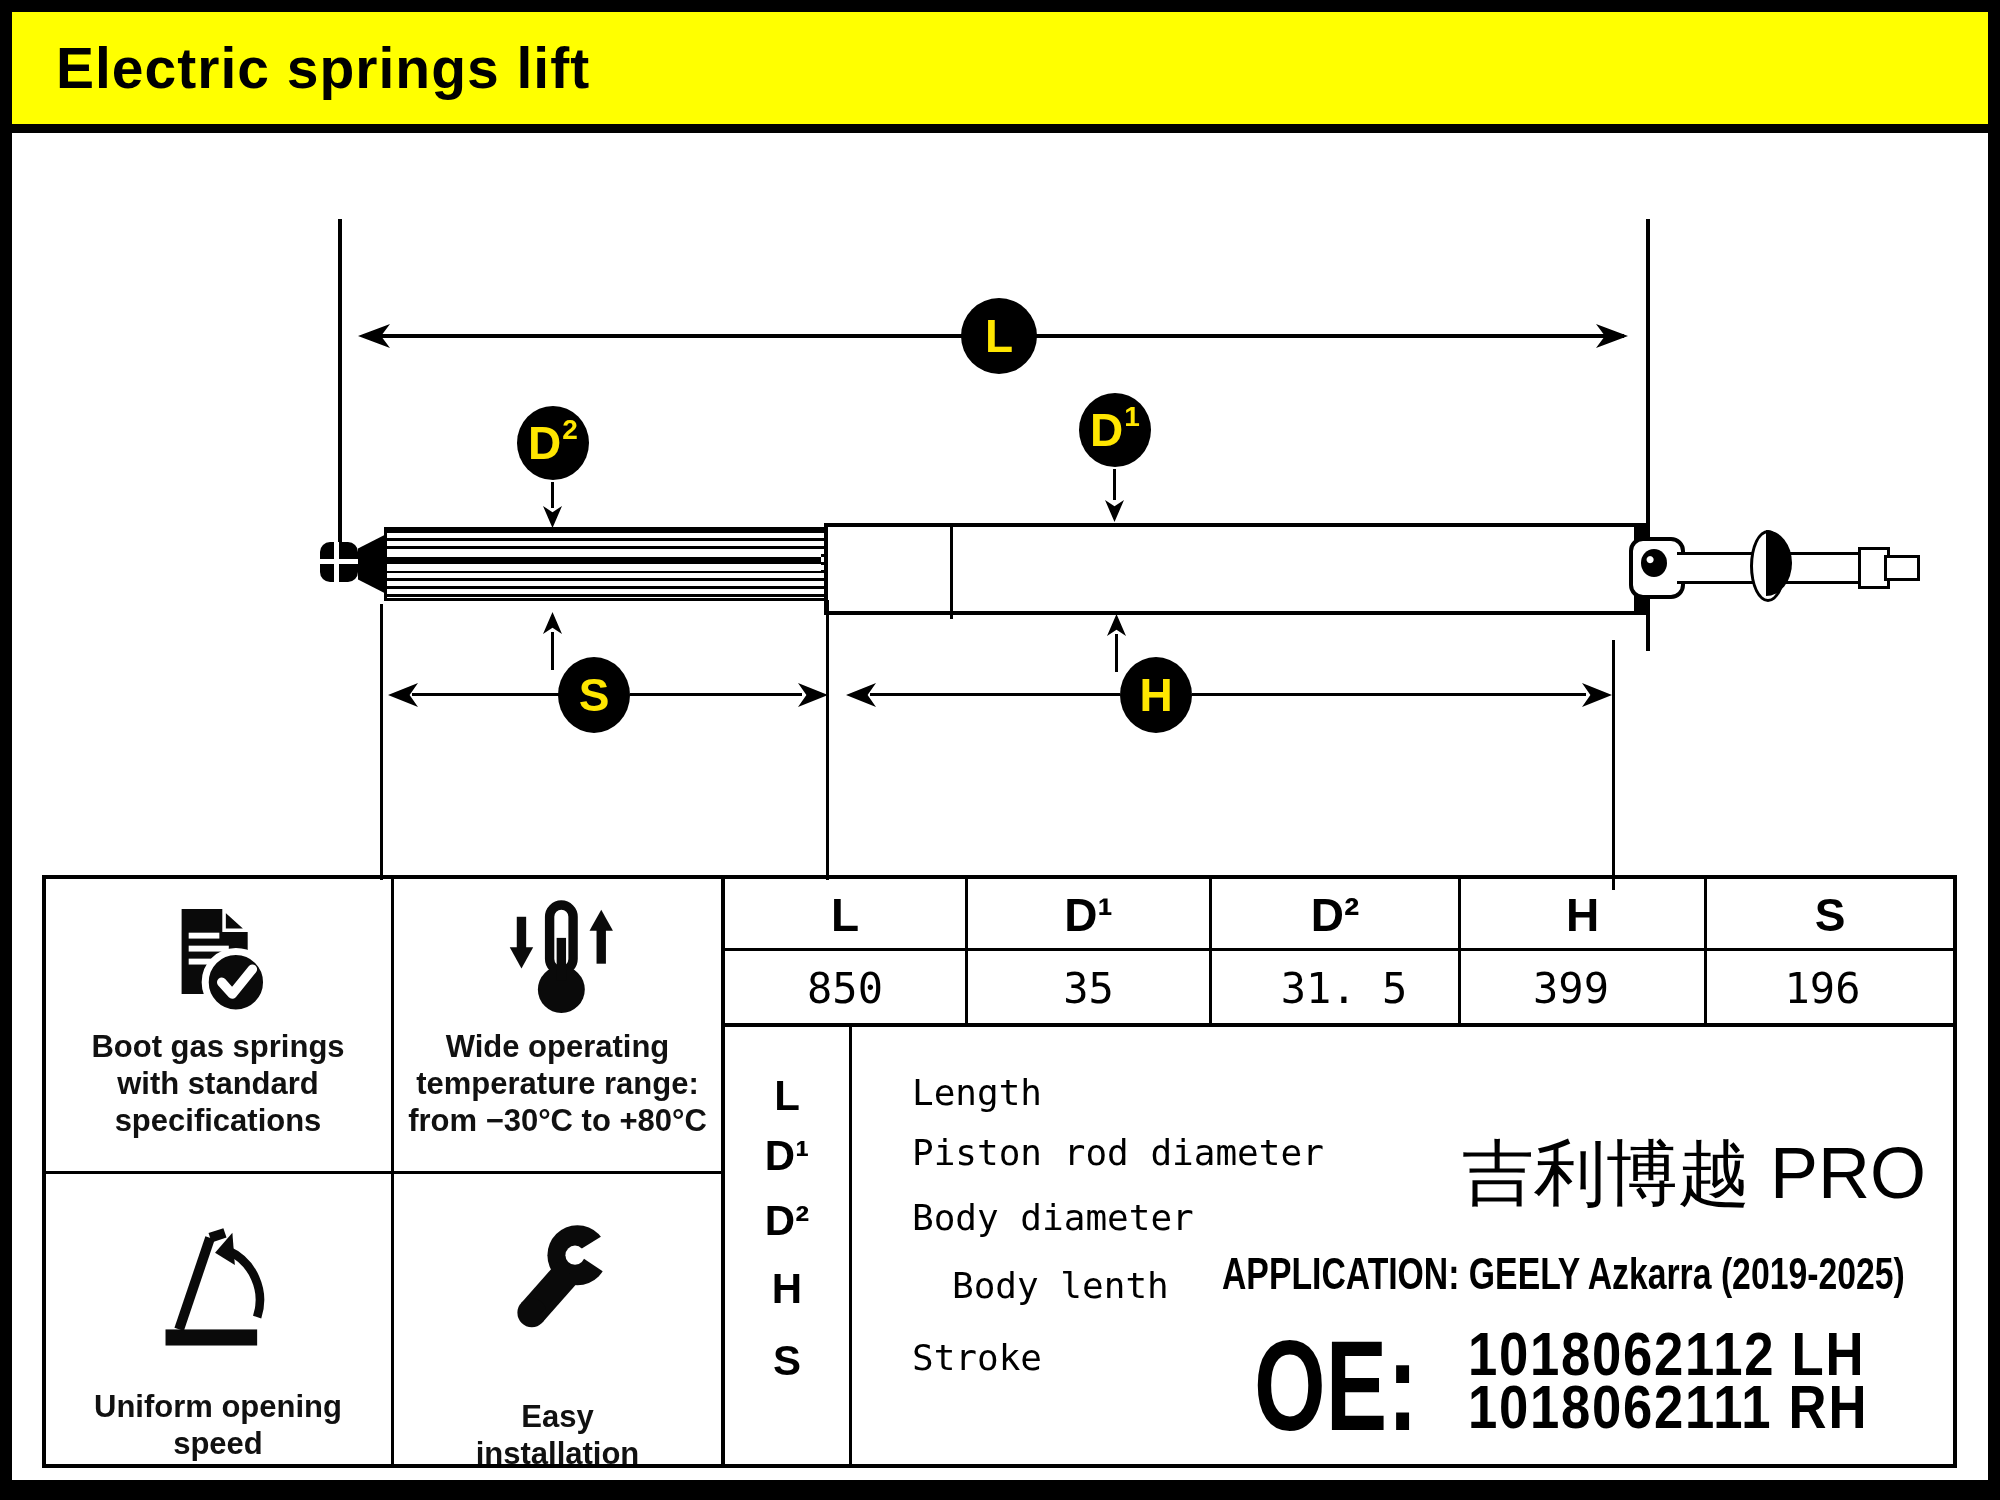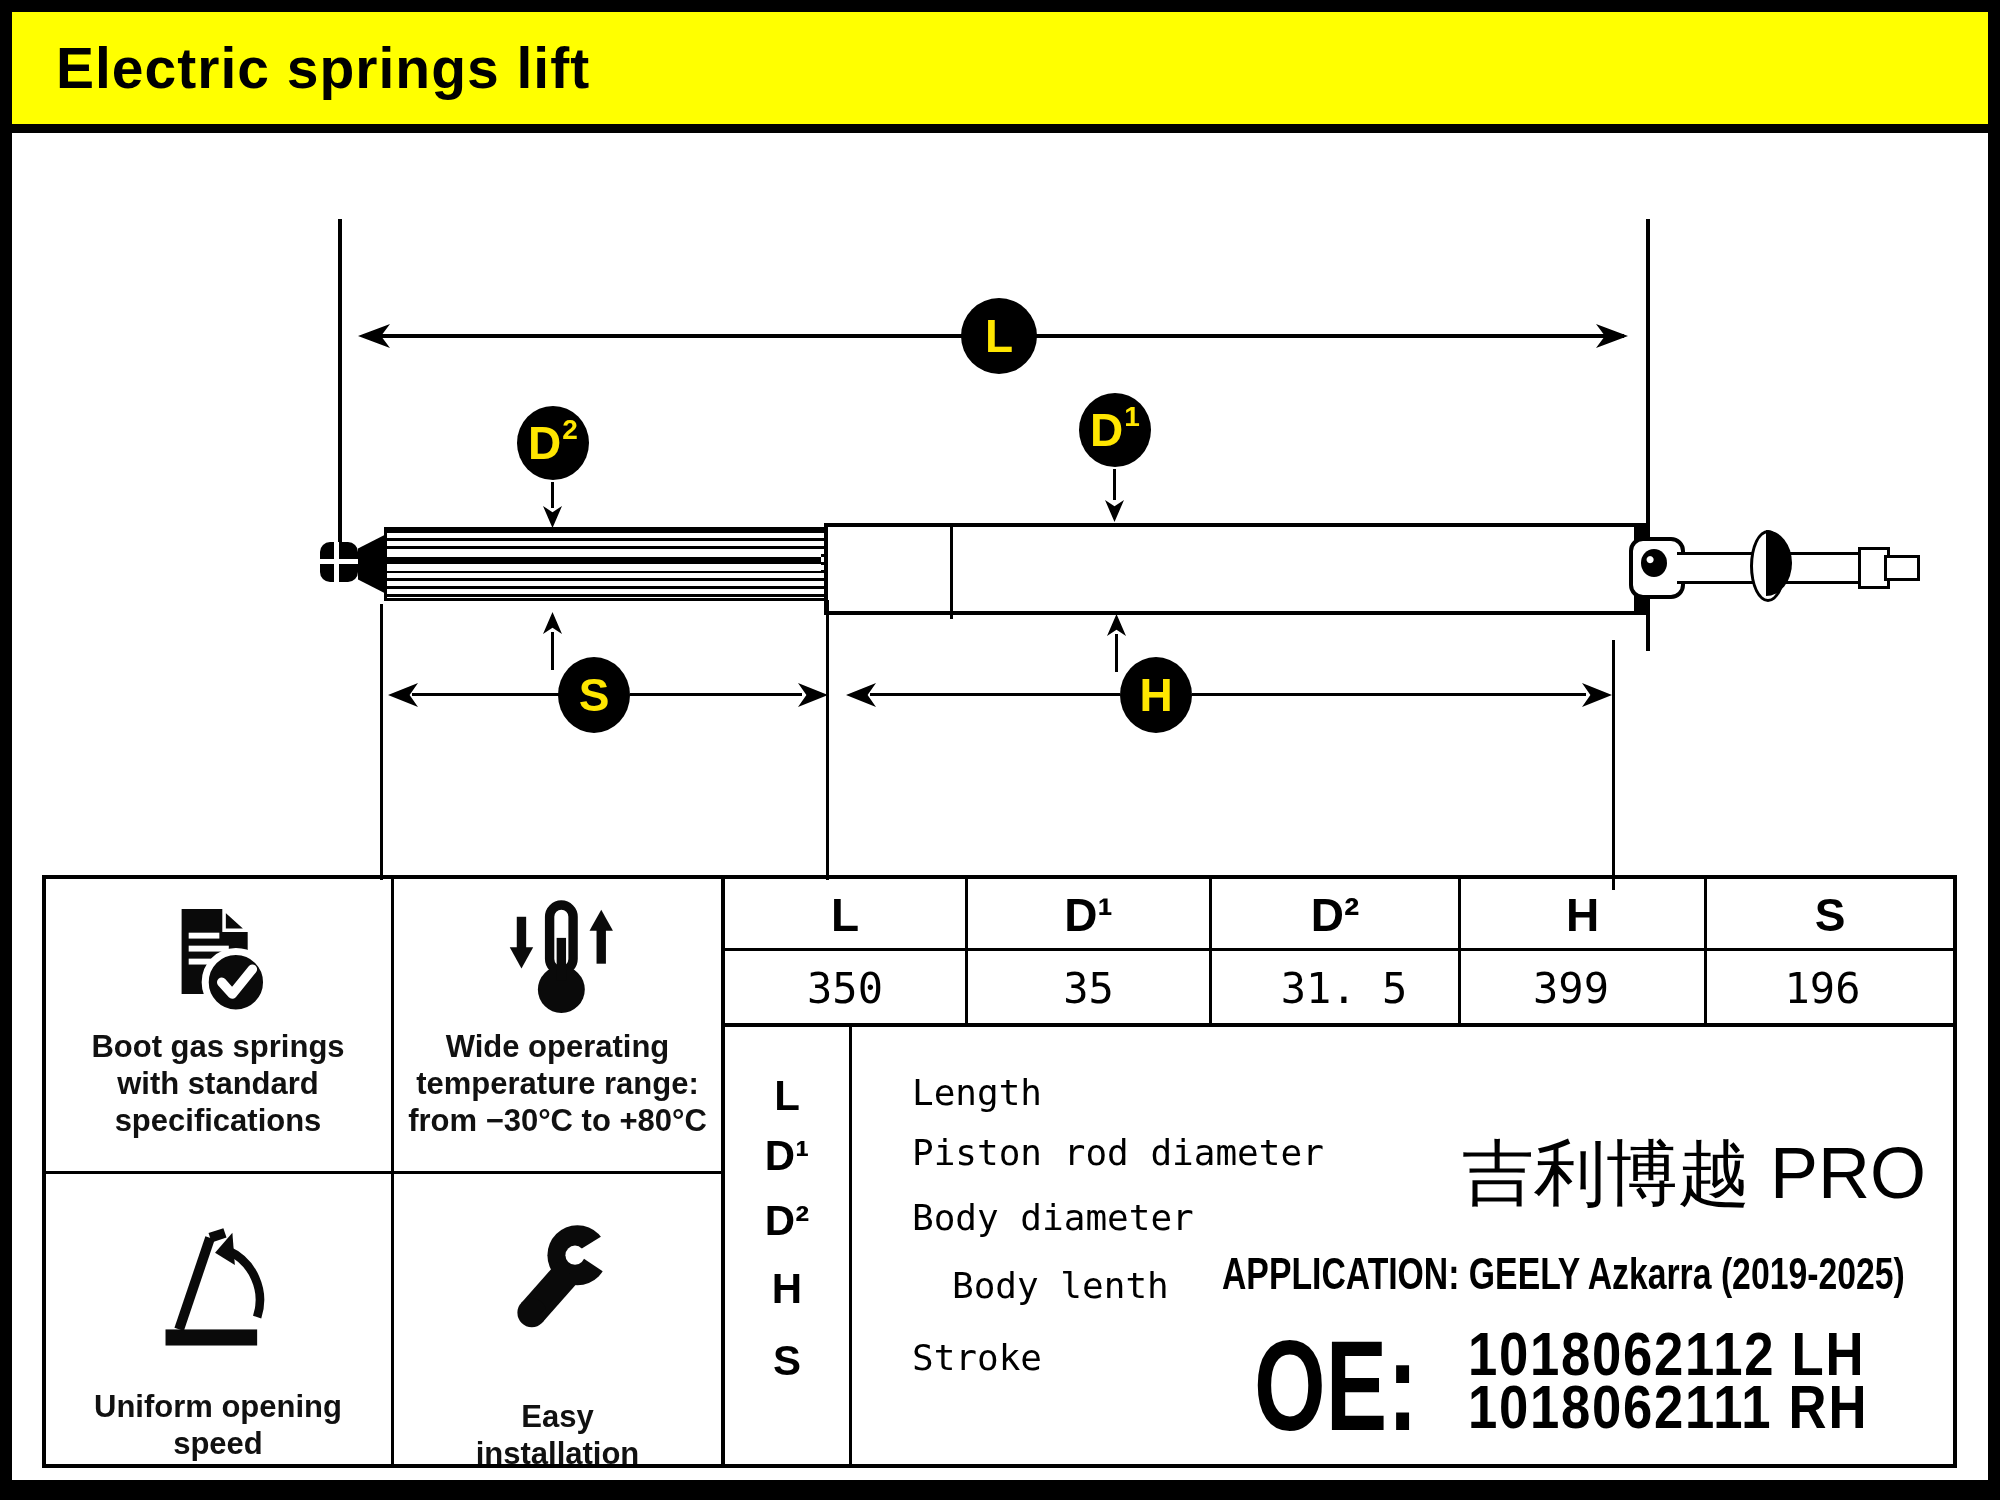--- a/index.html
+++ b/index.html
@@ -128,21 +128,21 @@
   <div class="abs line" style="left:721px;top:948px;width:1236px;height:3px"></div>
   <div class="abs line" style="left:721px;top:1023px;width:1236px;height:4px"></div>
   <div class="abs line" style="left:849px;top:1027px;width:3px;height:437px"></div>
 
   <div class="abs th" style="left:725px;top:888px;width:240px">L</div>
   <div class="abs th" style="left:968px;top:888px;width:241px">D¹</div>
   <div class="abs th" style="left:1212px;top:888px;width:246px">D²</div>
   <div class="abs th" style="left:1461px;top:888px;width:243px">H</div>
   <div class="abs th" style="left:1707px;top:888px;width:246px">S</div>
 
-  <div class="abs td" style="left:725px;top:964px;width:240px">350</div>
+  <div class="abs td" style="left:725px;top:964px;width:240px">850</div>
   <div class="abs td" style="left:968px;top:964px;width:241px">35</div>
   <div class="abs td" style="left:1212px;top:964px;width:264px">31. 5</div>
   <div class="abs td" style="left:1461px;top:964px;width:220px">399</div>
   <div class="abs td" style="left:1707px;top:964px;width:231px">196</div>
 
   <div class="abs legend-sym" style="left:725px;top:1072px">L</div>
   <div class="abs legend-def" style="left:912px;top:1072px">Length</div>
   <div class="abs legend-sym" style="left:725px;top:1132px">D¹</div>
   <div class="abs legend-def" style="left:912px;top:1132px">Piston rod diameter</div>
   <div class="abs legend-sym" style="left:725px;top:1197px">D²</div>

